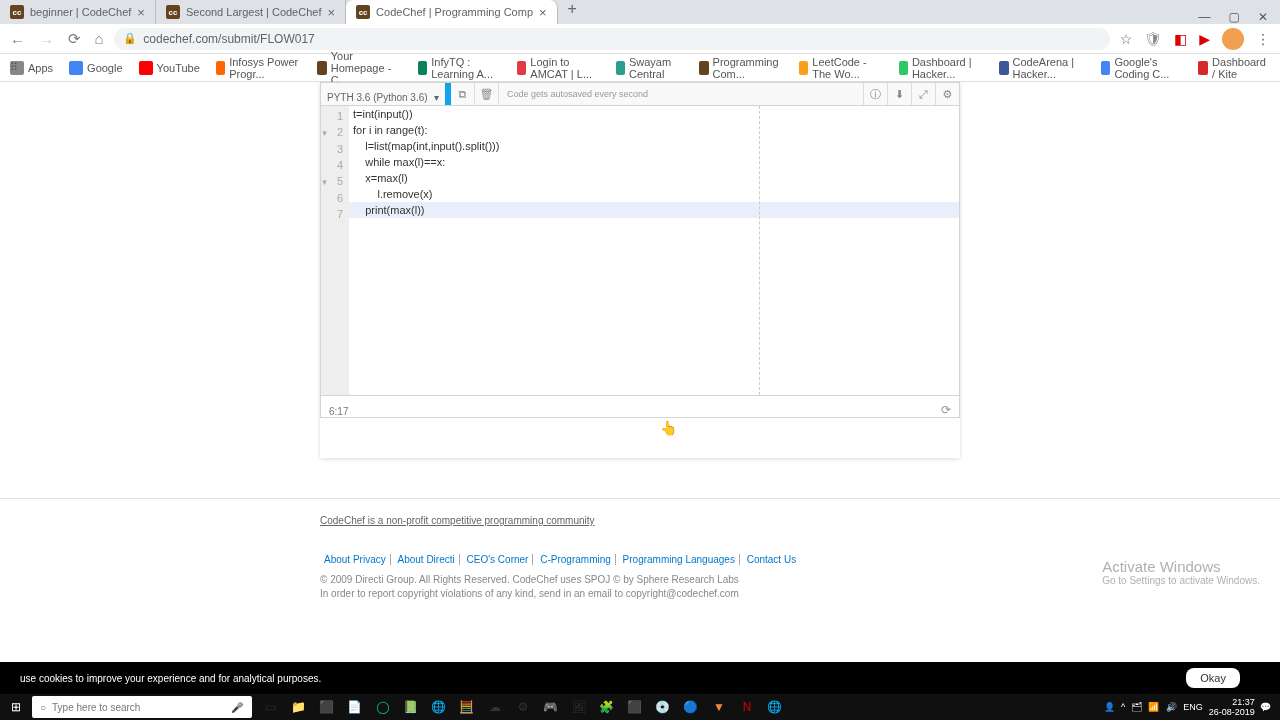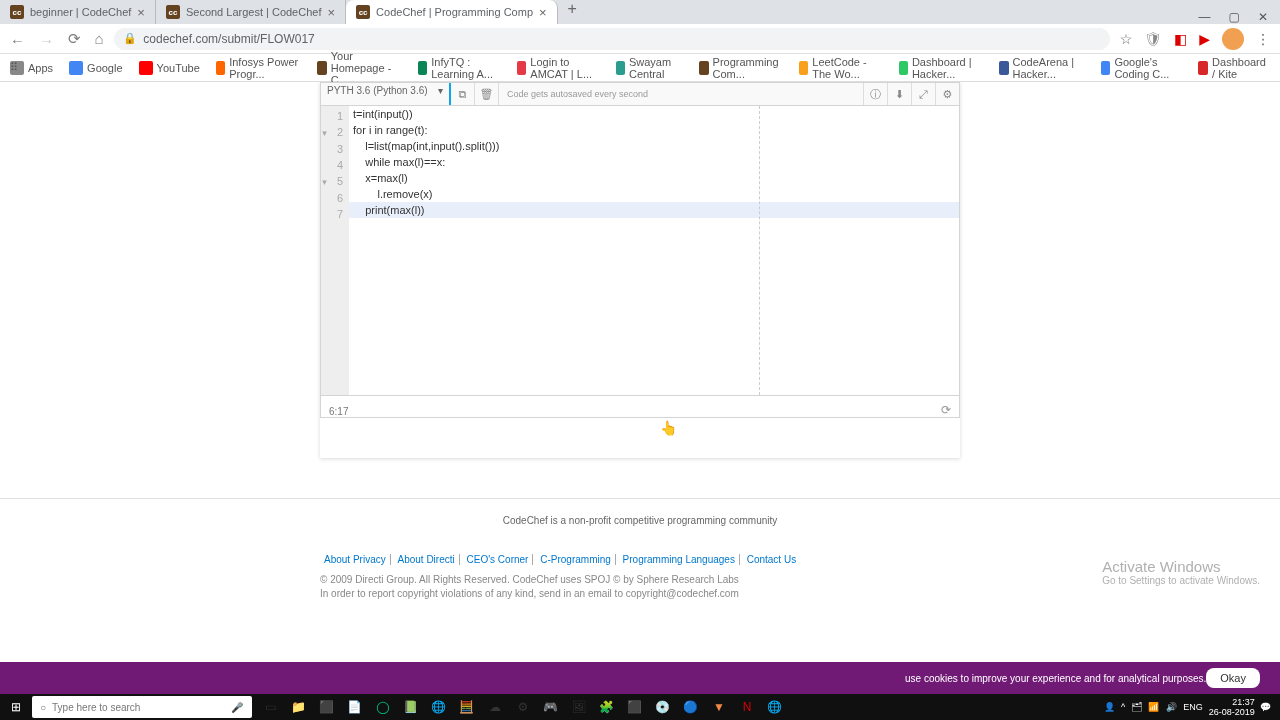--- a/index.html
+++ b/index.html
@@ -17,47 +17,47 @@
 .addr-field{flex:1;display:flex;align-items:center;gap:6px;background:#f1f3f4;border-radius:14px;padding:4px 10px;font-size:12px;color:#5f6368}
 .addr-field .lock{color:#5f6368;font-size:11px}
 .addr-actions{display:flex;gap:12px;align-items:center;font-size:14px;color:#666}
 .avatar{width:22px;height:22px;border-radius:50%;background:#f0a050}
 .bkbar{height:28px;display:flex;align-items:center;gap:16px;padding:0 10px;border-bottom:1px solid #ddd;font-size:11px;color:#555}
 .bk{display:flex;align-items:center;gap:4px}
 .bk-ico{width:14px;height:14px;border-radius:2px;display:inline-block}
 .content{height:574px;overflow:hidden;background:#fff;position:relative}
 .page-wrap{width:640px;margin:0 auto;background:#fff;box-shadow:0 1px 4px rgba(0,0,0,0.15);position:relative}
 .editor-top{display:flex;align-items:center;height:24px;border:1px solid #d4d4d4;font-size:10px;background:#f9f9f9}
-.lang-select{width:130px;padding:2px 6px;color:#666;border-right:2px solid #0ea5e9;height:100%;display:flex;align-items:flex-start;justify-content:space-between}
+.lang-select{width:130px;padding:2px 6px;color:#666;border-right:6px solid #0ea5e9;height:100%;display:flex;align-items:flex-end;justify-content:space-between}
 .top-icons{display:flex}
 .top-icons span{width:24px;height:22px;display:flex;align-items:center;justify-content:center;border-right:1px solid #ddd;color:#888;font-size:11px}
 .autosave{padding:0 8px;color:#999;font-size:9px}
 .top-right{margin-left:auto;display:flex}
 .top-right span{width:24px;height:22px;display:flex;align-items:center;justify-content:center;border-left:1px solid #ddd;color:#888;font-size:11px}
 .editor{display:flex;height:290px;border:1px solid #d4d4d4;border-top:none;font-family:Consolas,monospace;font-size:11px}
 .gutter{background:#eee;width:28px;text-align:right;color:#aaa;padding-right:6px;line-height:16px;padding-top:2px}
 .code-area{flex:1;position:relative}
 .codeline{line-height:16px;white-space:pre;padding-left:4px}
 .codeline.hl{background:#e8effa}
 .code-area .vline{position:absolute;left:410px;top:0;bottom:0;border-left:1px dashed #ccc}
 .editor-status{height:22px;border:1px solid #d4d4d4;border-top:none;display:flex;align-items:flex-end;padding:0 8px;font-size:10px;color:#777;justify-content:space-between}
 .refresh-ico{color:#999;font-size:12px}
 .btnrow{display:flex;gap:10px;align-items:center;padding:14px 0}
 .btn{background:#333;color:#fff;border:none;padding:8px 18px;font-size:11px;font-weight:bold;cursor:pointer}
 .custom-input{color:#666;font-size:11px;display:flex;align-items:center;gap:3px;margin-left:auto;margin-right:6px}
 .custom-input input{width:11px;height:11px}
 .spacer{flex:1}
 .foot-divider{height:1px;background:#e0e0e0;margin-top:40px}
 .footer{width:640px;margin:0 auto;padding-top:16px;font-size:10px;color:#666}
-.tagline{text-align:center;font-size:10px;padding-bottom:20px}
+.tagline{text-align:left;font-size:10px;text-decoration:underline;padding-bottom:20px}
 .foot-links{color:#888;padding:8px 0}
 .foot-links span{color:#07c;padding:0 4px;border-right:1px solid #aaa}
 .foot-links span:last-child{border:none}
 .copyright{color:#888;font-size:10px;line-height:14px}
-.cookiebar{position:absolute;left:0;right:0;bottom:26px;background:#701a75;color:#fff;font-size:10px;padding:6px 0;display:flex;align-items:center;justify-content:flex-end}
+.cookiebar{position:absolute;left:0;right:0;bottom:26px;background:#000000;color:#fff;font-size:10px;padding:6px 20px;display:flex;align-items:center;justify-content:space-between}
 .cookiebar a{color:#4aa0f0;text-decoration:none}
 .okay-btn{background:#fff;color:#333;border:none;padding:4px 14px;font-size:11px;border-radius:8px;margin-right:20px}
 .activate{position:absolute;right:20px;bottom:70px;color:#b0b0b0;text-align:left}
 .activate .t1{font-size:15px}
 .activate .t2{font-size:10px}
 .taskbar{position:absolute;bottom:0;left:0;right:0;height:26px;background:#101010;display:flex;align-items:center}
 .winbtn{width:32px;display:flex;align-items:center;justify-content:center;color:#fff}
 .searchbox{width:220px;height:22px;background:#fff;border-radius:2px;display:flex;align-items:center;gap:6px;padding:0 8px;color:#777;font-size:10px}
 .tbicons{display:flex;gap:6px;padding-left:8px}
 .tbicons span{width:22px;height:20px;display:flex;align-items:center;justify-content:center;font-size:12px}

